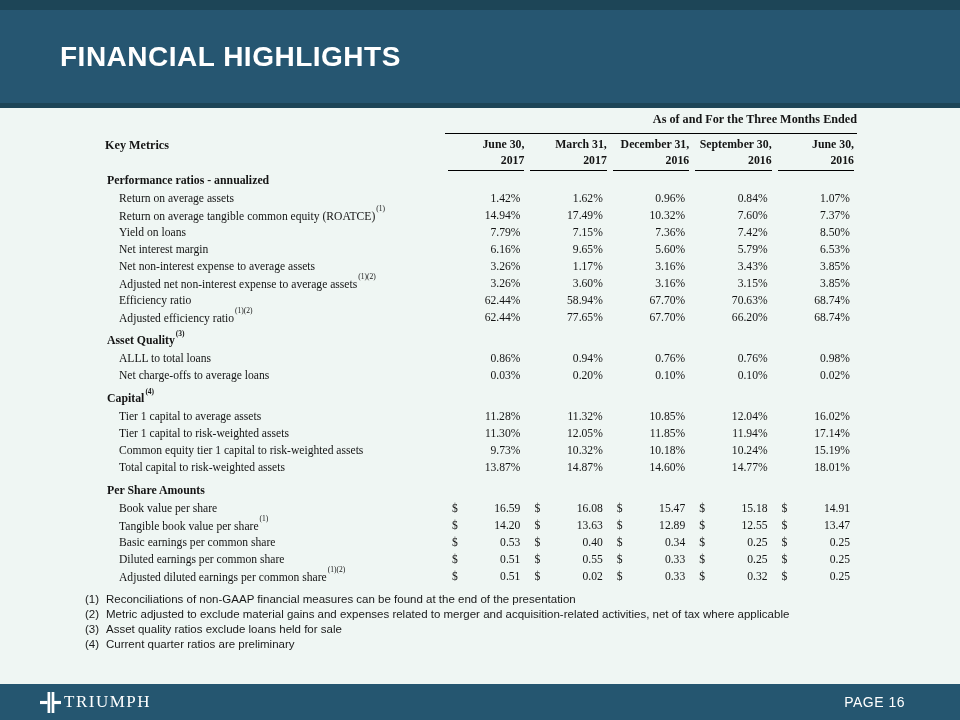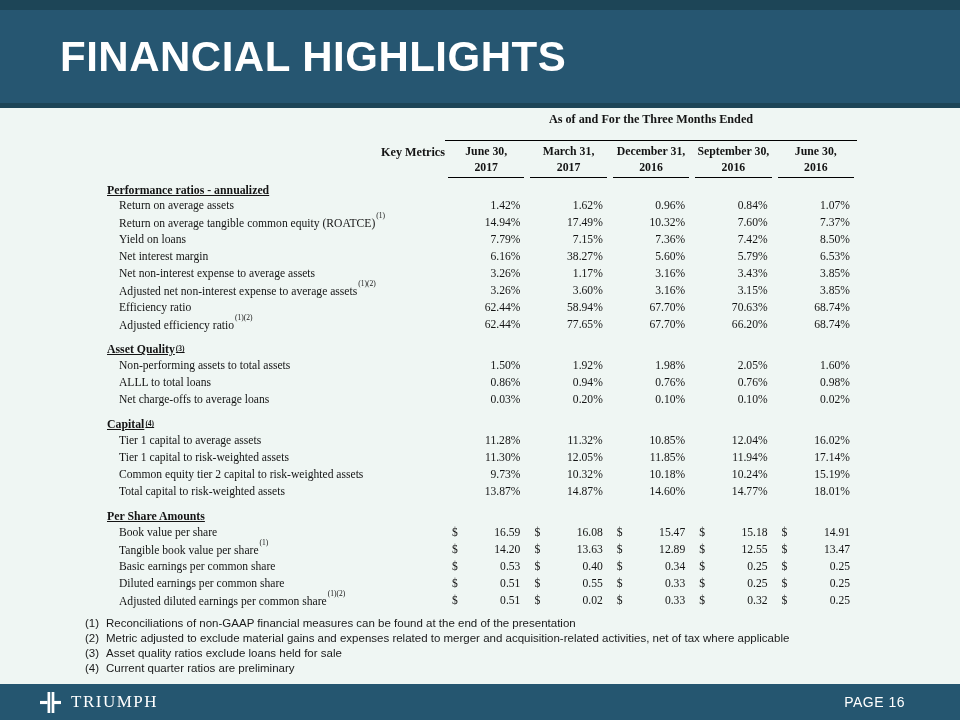--- a/index.html
+++ b/index.html
@@ -16,41 +16,41 @@
   
   .slide-header{
     height:108px;background:var(--header_bg);
     border-top:10px solid var(--header_edge);
     border-bottom:5px solid var(--header_edge);
     display:flex;align-items:center;
   }
   .title{
     margin-left:60px;color:var(--title_color);
     font-family:"Liberation Sans",sans-serif;font-weight:700;
-    font-size:42px;letter-spacing:.5px;
+    font-size:28px;letter-spacing:.5px;
   }
   
   .fin-table{margin:4px 0 0 105px;width:752px;font-size:11.6px;}
   .head-row1{display:grid;grid-template-columns:340px 1fr;}
   .span-header{
-    text-align:center;font-weight:700;font-size:12.2px;
-    border-bottom:1px solid var(--rule_color);padding-bottom:13px;
+    text-align:right;font-weight:700;font-size:12.2px;
+    border-bottom:1px solid var(--rule_color);padding-bottom:6px;
   }
   .head-row2{display:grid;grid-template-columns:340px repeat(5,1fr);}
   .key-metrics{
-    font-weight:700;font-size:12.2px;text-align:right;
+    font-weight:700;font-size:12.2px;text-align:left;
     align-self:start;padding-top:4px;
   }
   .col-head{
-    font-weight:700;font-size:11.8px;text-align:center;line-height:15.5px;
+    font-weight:700;font-size:11.8px;text-align:right;line-height:15.5px;
     border-bottom:1px solid var(--rule_color);margin:0 3px;padding:3px 0 2px;
   }
   .section-heading{
     font-weight:700;font-size:11.8px;height:17.5px;
-    display:flex;align-items:flex-end;margin-top:7px;padding-left:2px;text-decoration:underline;
+    display:flex;margin-top:7px;padding-left:2px;
   }
   #table-sections .t-section:first-child .section-heading{margin-top:2px;}
   .t-row{
     display:grid;grid-template-columns:340px repeat(5,1fr);
     align-items:center;height:16.9px;
   }
   .t-row .label{padding-left:2px;white-space:nowrap;margin-left:12px;}
   .cell.val{text-align:right;padding-right:7px;}
   .cell.money{display:flex;justify-content:space-between;padding:0 7px;}
   sup.sup{font-size:7.5px;position:relative;top:-4px;margin-left:1px;font-weight:inherit;}
@@ -62,21 +62,21 @@
   .footnote{display:flex;line-height:15px;}
   .fn-num{width:21px;flex-shrink:0;}
   .fn-text{flex:1;}
   
   .slide-footer{
     position:absolute;left:0;right:0;bottom:0;height:36px;
     background:var(--footer_bg);
     display:flex;align-items:center;justify-content:space-between;
     padding:0 55px 0 40px;
   }
-  .logo{display:flex;align-items:center;gap:10px;color:#fff;
+  .logo{display:flex;align-items:center;gap:3px;color:#fff;
     font-family:"Liberation Serif",serif;font-size:17px;letter-spacing:1.5px;}
   .logo svg{display:block;}
   .page-number{color:#ffffff;font-family:Liberation Sans, sans-serif;font-size:14px;letter-spacing:.5px;}
 </style>
 </head>
 <body>
 
 <div class="slide">
 
   <header class="slide-header">
@@ -142,21 +142,21 @@
               <div class="label"><span>Yield on loans</span></div>
               <div class="cell val">7.79%</div>
               <div class="cell val">7.15%</div>
               <div class="cell val">7.36%</div>
               <div class="cell val">7.42%</div>
               <div class="cell val">8.50%</div>
             </div>
             <div class="t-row">
               <div class="label"><span>Net interest margin</span></div>
               <div class="cell val">6.16%</div>
-              <div class="cell val">38.27%</div>
+              <div class="cell val">9.65%</div>
               <div class="cell val">5.60%</div>
               <div class="cell val">5.79%</div>
               <div class="cell val">6.53%</div>
             </div>
             <div class="t-row">
               <div class="label"><span>Net non-interest expense to average assets</span></div>
               <div class="cell val">3.26%</div>
               <div class="cell val">1.17%</div>
               <div class="cell val">3.16%</div>
               <div class="cell val">3.43%</div>
@@ -186,28 +186,20 @@
               <div class="cell val">66.20%</div>
               <div class="cell val">68.74%</div>
             </div>
           </section>
           <section class="t-section">
             <div class="section-heading">
               <span>Asset Quality</span>
               <sup class="sup">(3)</sup>
             </div>
             <div class="t-row">
-              <div class="label"><span>Non-performing assets to total assets</span></div>
-              <div class="cell val">1.50%</div>
-              <div class="cell val">1.92%</div>
-              <div class="cell val">1.98%</div>
-              <div class="cell val">2.05%</div>
-              <div class="cell val">1.60%</div>
-            </div>
-            <div class="t-row">
               <div class="label"><span>ALLL to total loans</span></div>
               <div class="cell val">0.86%</div>
               <div class="cell val">0.94%</div>
               <div class="cell val">0.76%</div>
               <div class="cell val">0.76%</div>
               <div class="cell val">0.98%</div>
             </div>
             <div class="t-row">
               <div class="label"><span>Net charge-offs to average loans</span></div>
               <div class="cell val">0.03%</div>
@@ -232,21 +224,21 @@
             </div>
             <div class="t-row">
               <div class="label"><span>Tier 1 capital to risk-weighted assets</span></div>
               <div class="cell val">11.30%</div>
               <div class="cell val">12.05%</div>
               <div class="cell val">11.85%</div>
               <div class="cell val">11.94%</div>
               <div class="cell val">17.14%</div>
             </div>
             <div class="t-row">
-              <div class="label"><span>Common equity tier 2 capital to risk-weighted assets</span></div>
+              <div class="label"><span>Common equity tier 1 capital to risk-weighted assets</span></div>
               <div class="cell val">9.73%</div>
               <div class="cell val">10.32%</div>
               <div class="cell val">10.18%</div>
               <div class="cell val">10.24%</div>
               <div class="cell val">15.19%</div>
             </div>
             <div class="t-row">
               <div class="label"><span>Total capital to risk-weighted assets</span></div>
               <div class="cell val">13.87%</div>
               <div class="cell val">14.87%</div>

